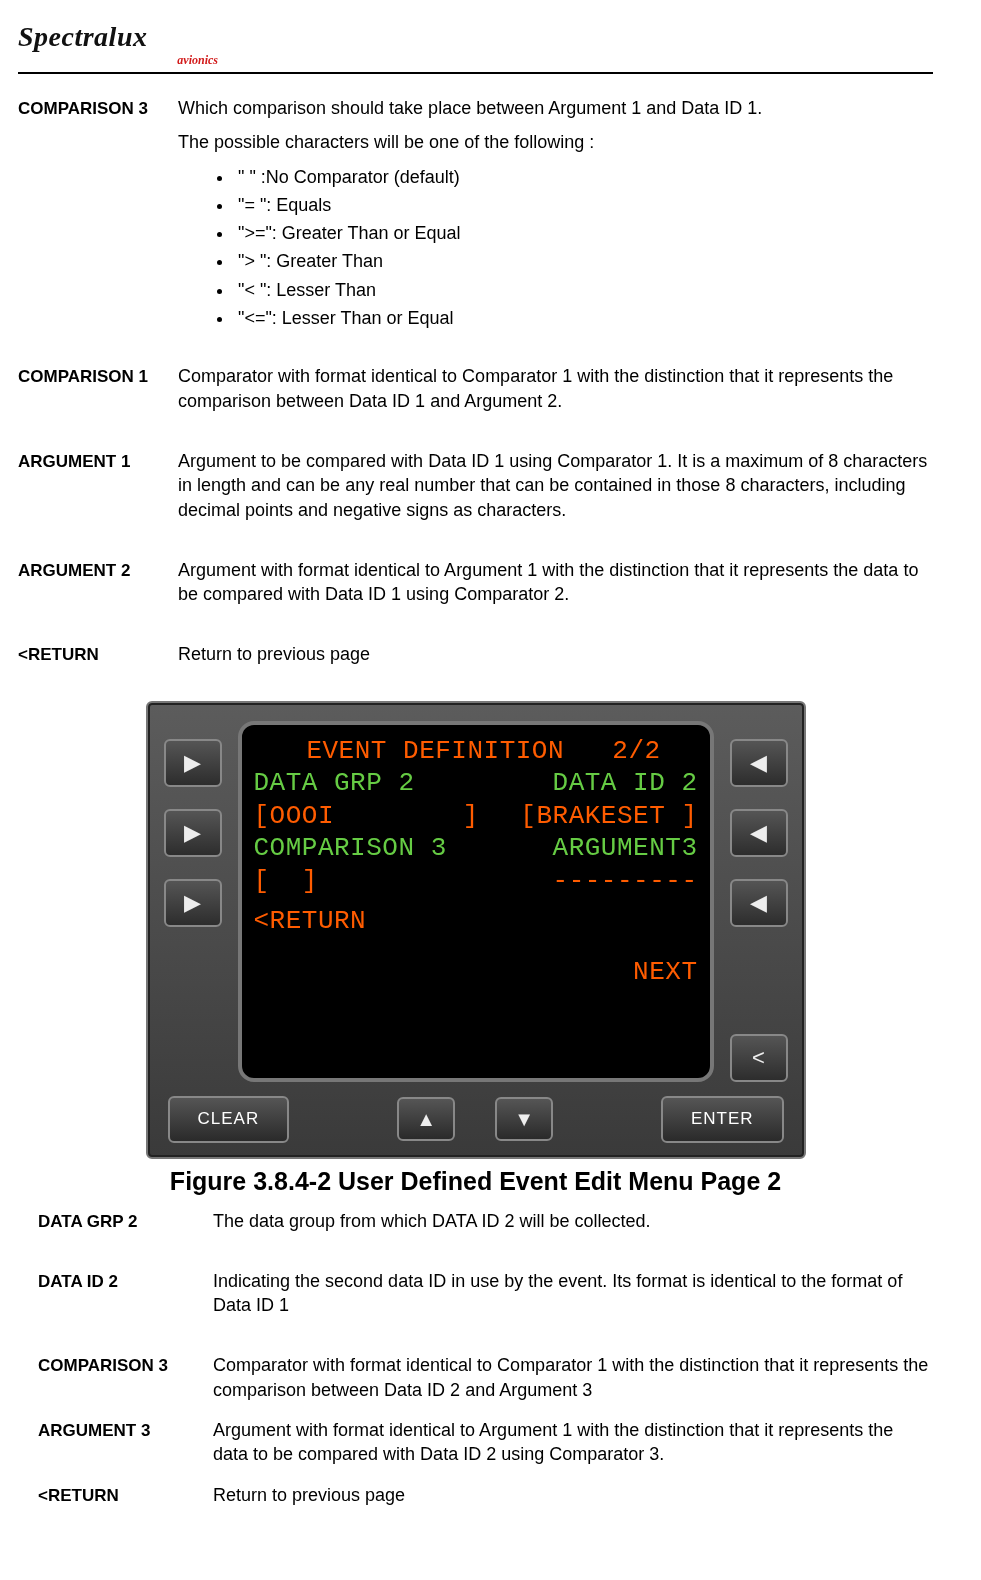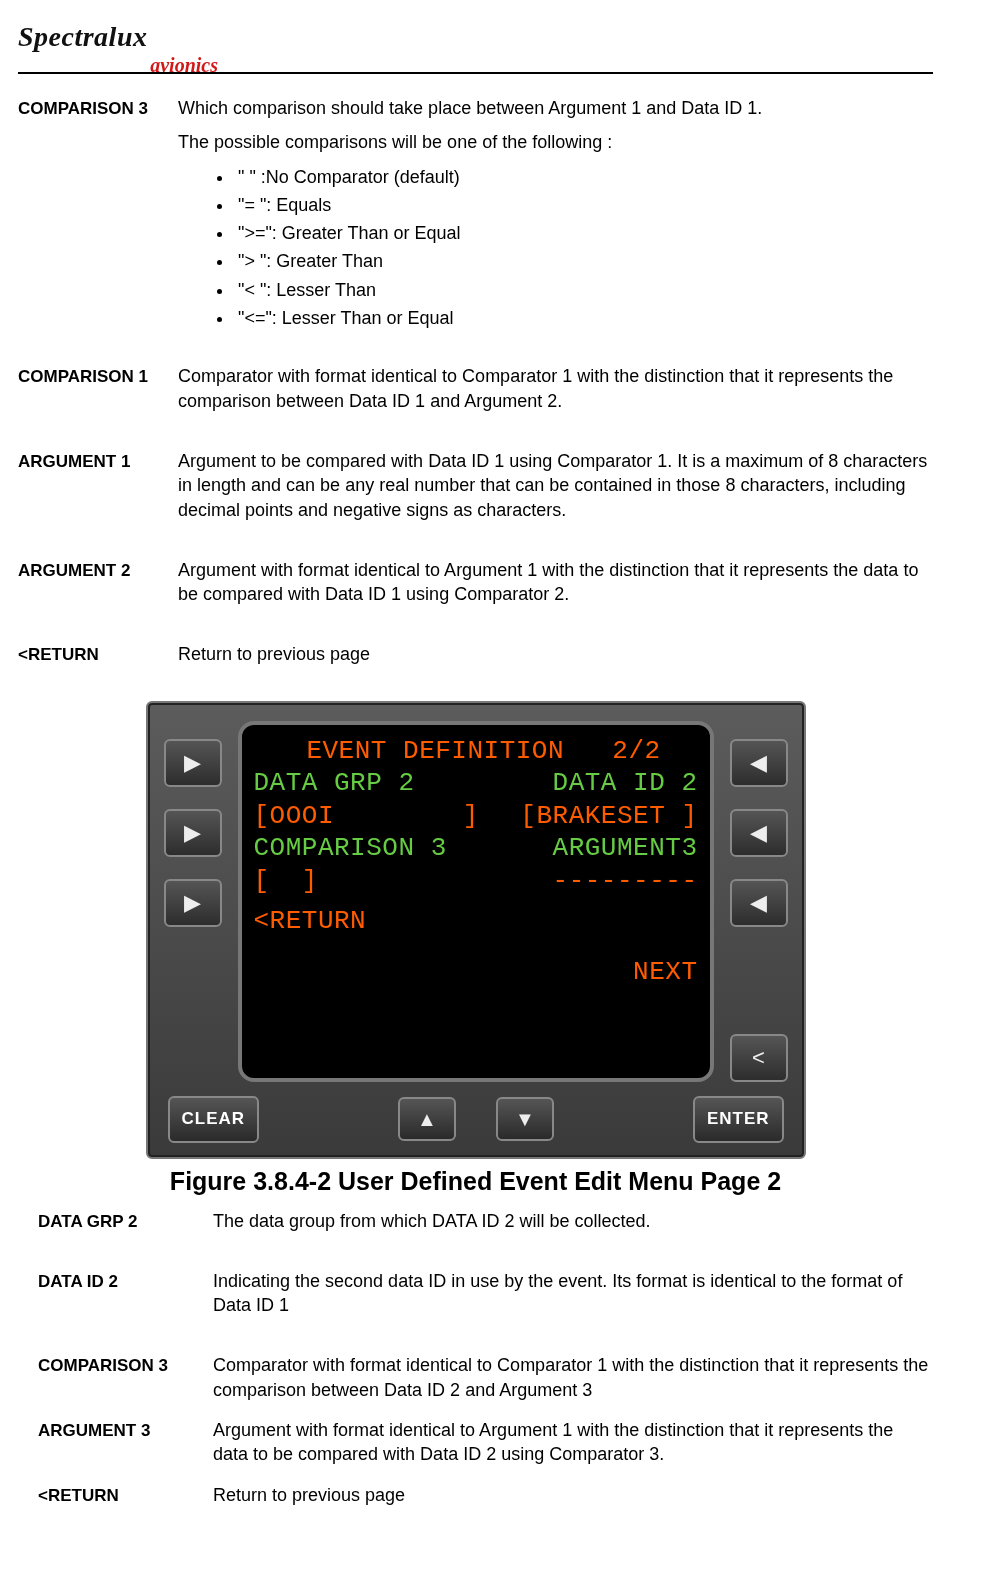--- a/index.html
+++ b/index.html
@@ -12,21 +12,21 @@
       color: #000;
       background: #fff;
       position: relative;
       padding: 8px 48px 0 18px;
     }
 
     
     .header-row { display: flex; justify-content: space-between; align-items: flex-end; padding-bottom: 4px; }
     .logo { width: 210px; height: 48px; position: relative; margin-top: 10px; }
     .logo-main { font-family: Georgia, serif; font-size: 28px; font-weight: bold; font-style: italic; letter-spacing: 0.5px; color:#111; }
-    .logo-sub { font-family: Georgia, serif; font-size: 20px; font-style: italic; font-weight: bold; color: #d21a1a; text-align: right; padding-right: 10px; margin-top:-4px; }
+    .logo-sub { font-family: Georgia, serif; font-size: 12px; font-style: italic; font-weight: bold; color: #d21a1a; text-align: right; padding-right: 10px; margin-top:-4px; }
     .guide-title { font-size: 18px; color:#222; padding-right: 6px; padding-bottom: 4px; }
     .header-rule { border: none; border-top: 2px solid #000; margin: 2px 0 22px 0; }
 
     
     .def-table { display: flex; flex-direction: column; gap: 0; padding-left: 0; }
     .def-row { display: flex; align-items: flex-start; margin-bottom: 6px; }
     .def-term { width: 160px; font-weight: bold; font-size: 17px; padding-top:2px; flex-shrink:0; }
     .def-body { flex: 1; font-size: 18px; }
     .def-body p { margin-bottom: 10px; }
     .def-body ul { list-style: disc; margin-left: 56px; margin-bottom: 8px; }
@@ -72,22 +72,22 @@
     }
     .screen .row { display:flex; justify-content:space-between; white-space:pre; }
     .screen .title-row { justify-content:center; gap: 0; }
     .screen .label-green { color: #66cc44; }
     .screen .pad { height: 8px; }
     .screen .next-row { justify-content: flex-end; margin-top: 10px;}
     .dev-bottom-row { display:flex; justify-content:space-between; align-items:center; margin-top: 14px; padding: 0 4px; }
     .clear-btn, .enter-btn {
       background: linear-gradient(#555,#2a2a2a);
       border: 2px solid #888; border-radius:6px;
-      color: #fff; font-weight:bold; font-size: 17px;
-      padding: 10px 12px; letter-spacing:1px;
+      color: #fff; font-weight:normal; font-size: 17px;
+      padding: 10px 28px; letter-spacing:1px;
     }
     .center-keys { display:flex; gap: 40px; }
     .key-btn {
       width: 58px; height: 44px;
       background: linear-gradient(#555,#2a2a2a);
       border: 2px solid #888; border-radius:6px;
       display:flex; align-items:center; justify-content:center;
       color:#eee; font-size:20px;
     }
     .figure-caption { font-weight: bold; font-size: 25px; margin-top: 6px; }
@@ -106,21 +106,21 @@
   </div>
 </div>
 <hr class="header-rule">
 
 <div class="def-table">
 
   <div class="def-row">
     <div class="def-term">COMPARISON 3</div>
     <div class="def-body">
       <p>Which comparison should take place between Argument 1 and Data ID 1.</p>
-      <p>The possible comparisons will be one of the following :</p>
+      <p>The possible characters will be one of the following :</p>
       <ul>
         <li>"  " :No Comparator (default)</li>
         <li>"= ": Equals</li>
         <li>"&gt;=": Greater Than or Equal</li>
         <li>"&gt; ": Greater Than</li>
         <li>"&lt; ": Lesser Than</li>
         <li>"&lt;=": Lesser Than or Equal</li>
       </ul>
     </div>
   </div>

